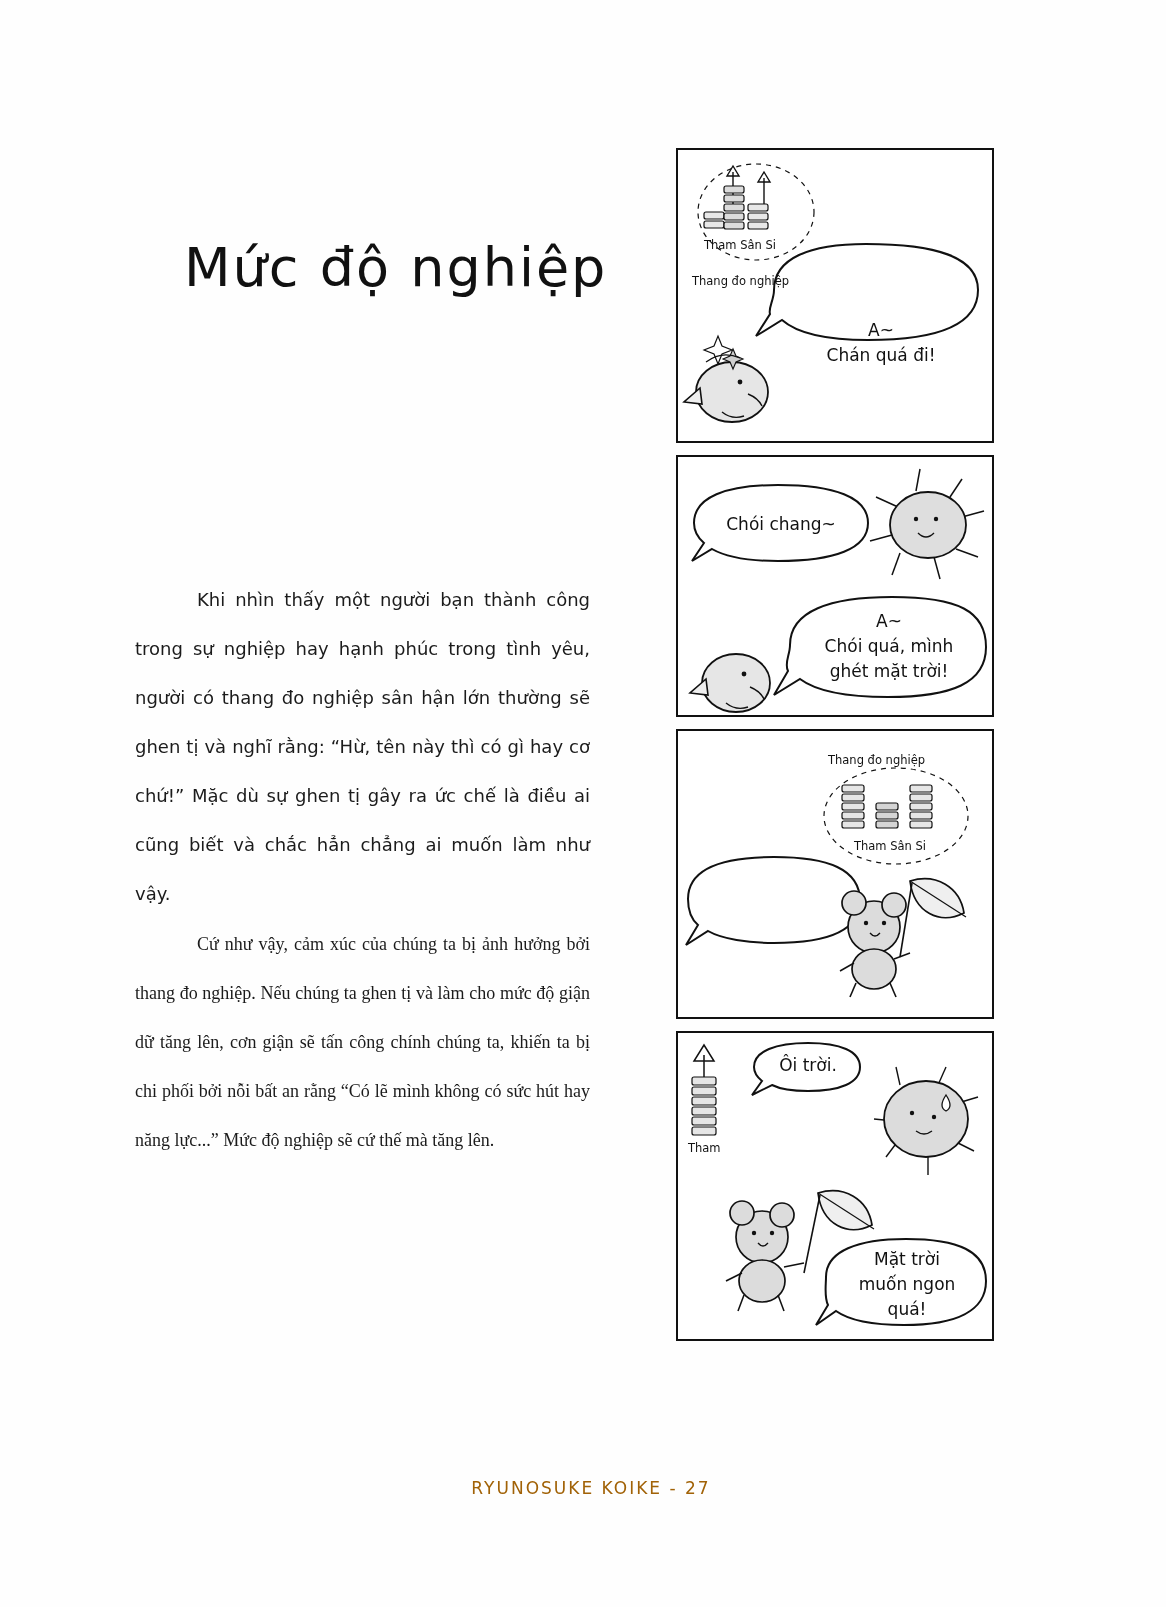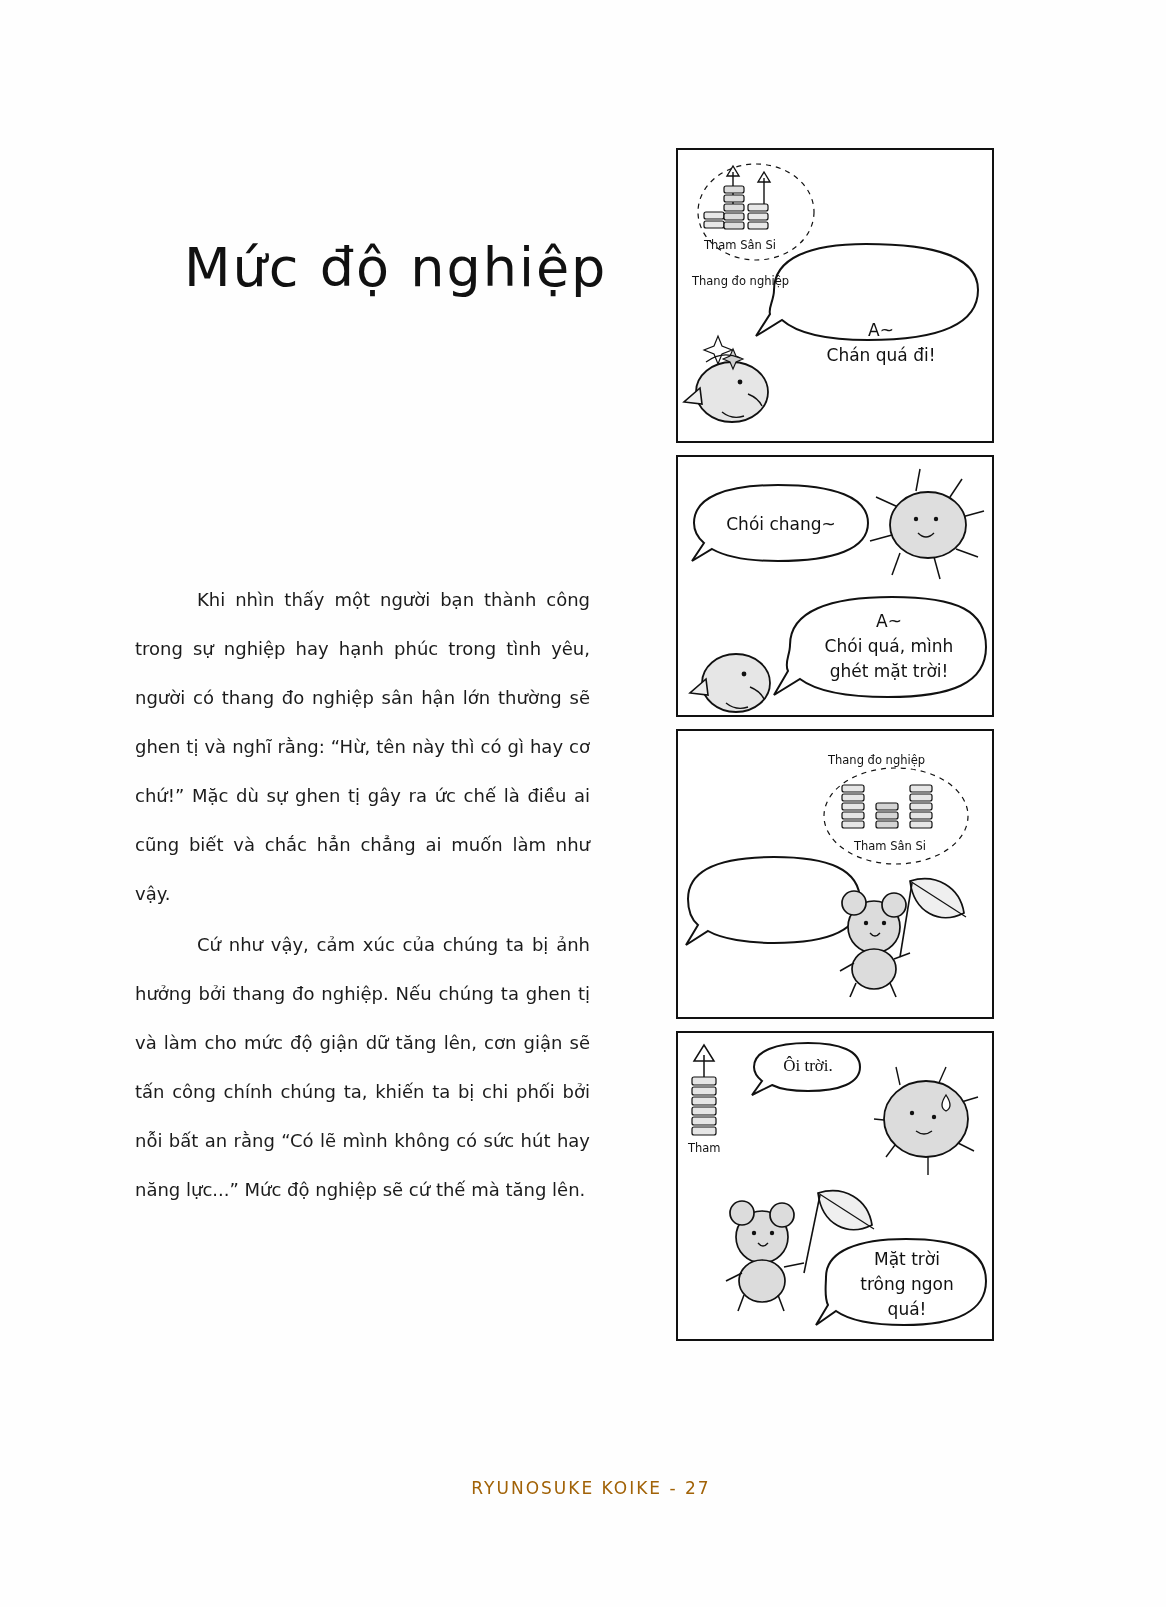--- a/index.html
+++ b/index.html
@@ -50,21 +50,21 @@
     font-family: "DejaVu Sans", sans-serif;
     font-size: 18px;
     line-height: 49px;
     text-align: justify;
     color: #1b1b1b;
   }
   .body-text p {
     margin: 0 0 0 0;
     text-indent: 62px;
   }
-  .body-text p + p { margin-top: 2px; }
+  .body-text p + p { margin-top: 2px; font-family: Liberation Serif, serif; }
 
   
   .comic-col {
     position: absolute;
     left: 676px;
     top: 148px;
     width: 318px;
   }
   .panel {
     position: relative;
@@ -301,23 +301,23 @@
         <path d="M80 210 q5 6 10 0" fill="none" stroke="#111" stroke-width="1.3"></path>
         <ellipse cx="84" cy="248" rx="23" ry="21" fill="#dcdcdc" stroke="#111" stroke-width="1.7"></ellipse>
         <path d="M66 262 l-6 16" stroke="#111" stroke-width="1.6" fill="none"></path>
         <path d="M100 262 l6 16" stroke="#111" stroke-width="1.6" fill="none"></path>
         <path d="M64 240 l-16 8" stroke="#111" stroke-width="1.6" fill="none"></path>
         <path d="M106 234 l20 -4" stroke="#111" stroke-width="1.6" fill="none"></path>
 
         <path d="M148 244 C148 218 180 206 228 206 C280 206 308 218 308 248 C308 278 278 292 226 292 C198 292 172 288 158 278 L138 292 L150 272 C146 264 148 252 148 244 Z" fill="#fff" stroke="#111" stroke-width="2"></path>
       </svg>
       <span class="tiny-label" style="left:10px; top:108px;">Tham</span>
-      <span class="bubble-text" style="left:84px; top:20px; width:92px;font-family:Liberation Serif, serif;">Ôi trời.</span>
+      <span class="bubble-text" style="left:84px; top:20px; width:92px;">Ôi trời.</span>
       <span class="bubble-text" style="left:156px; top:214px; width:146px;">Mặt trời
-trông ngon
+muốn ngon
 quá!</span>
     </div>
 
   </div>
 
   <div class="footer">RYUNOSUKE KOIKE - 27</div>
 
 </div>
 
 </body></html>

